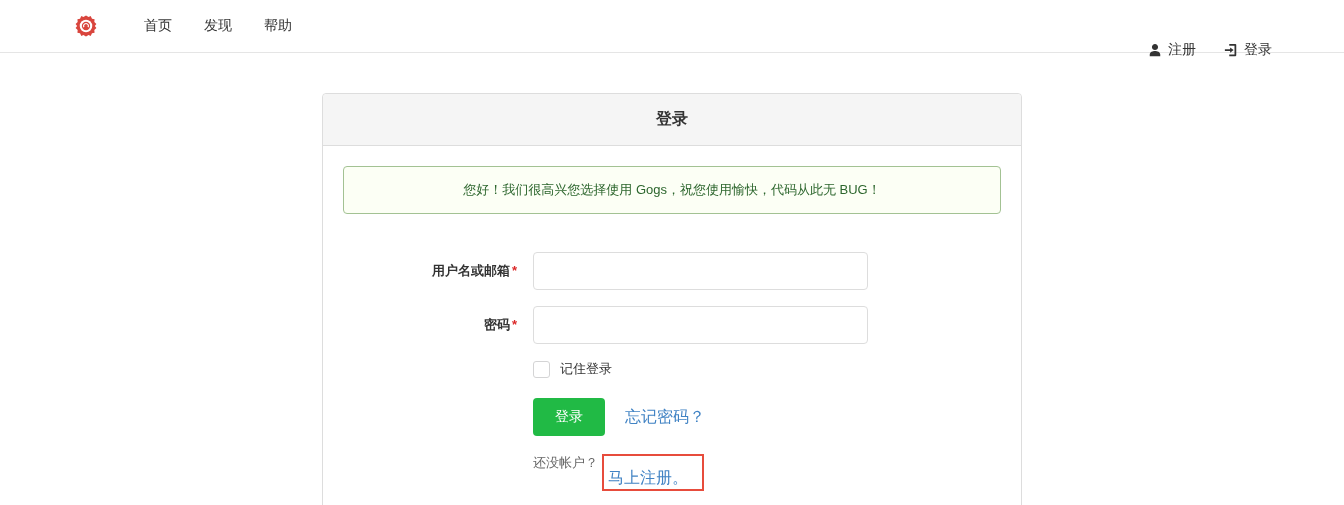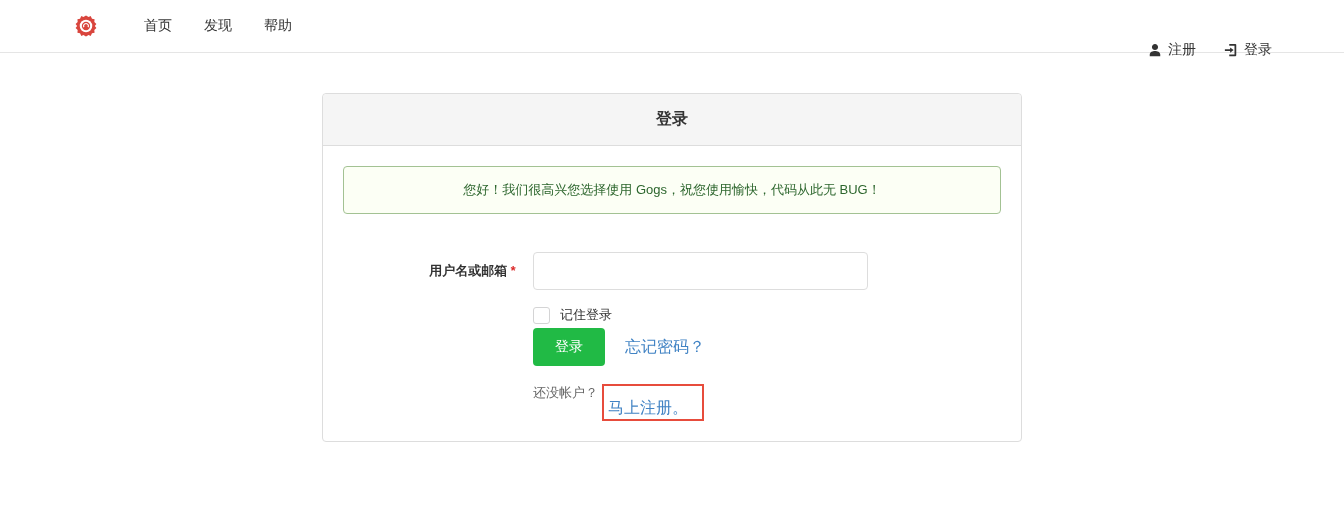--- a/index.html
+++ b/index.html
@@ -107,41 +107,40 @@
       align-items: center;
       margin-bottom: 16px;
     }
     .form-label {
       width: 190px;
       text-align: right;
       padding-right: 16px;
       font-weight: bold;
       font-size: 13px;
       color: #333;
-      font-family: Liberation Mono, monospace;
     }
     .required::after {
       content: "*";
       color: #db2828;
       margin-left: 2px;
     }
     .form-input {
       width: 335px;
       height: 38px;
       border: 1px solid #ddd;
       border-radius: 4px;
       padding: 0 12px;
       font-size: 14px;
       outline: none;
     }
     .form-checkbox-row {
       display: flex;
       align-items: center;
       margin-left: 190px;
-      margin-bottom: 4px;
+      margin-bottom: 20px;
       gap: 10px;
     }
     .checkbox {
       width: 17px;
       height: 17px;
       border: 1px solid #d4d4d5;
       border-radius: 3px;
       cursor: pointer;
       background: #fff;
     }
@@ -227,20 +226,24 @@
       <h3>登录</h3>
     </div>
     <div class="panel-body">
       <div class="message">您好！我们很高兴您选择使用 Gogs，祝您使用愉快，代码从此无 BUG！</div>
 
       <div class="form-row">
         <div class="form-label required">用户名或邮箱</div>
         <input class="form-input" type="text" style="">
       </div>
 
+      <div class="form-row">
+        <div class="form-label required">密码</div>
+        <input class="form-input" type="password" style="">
+      </div>
 
       <div class="form-checkbox-row">
         <div class="checkbox"></div>
         <span class="checkbox-label">记住登录</span>
       </div>
 
       <div class="form-actions">
         <button class="btn-primary">登录</button>
         <span class="link">忘记密码？</span>
       </div>

